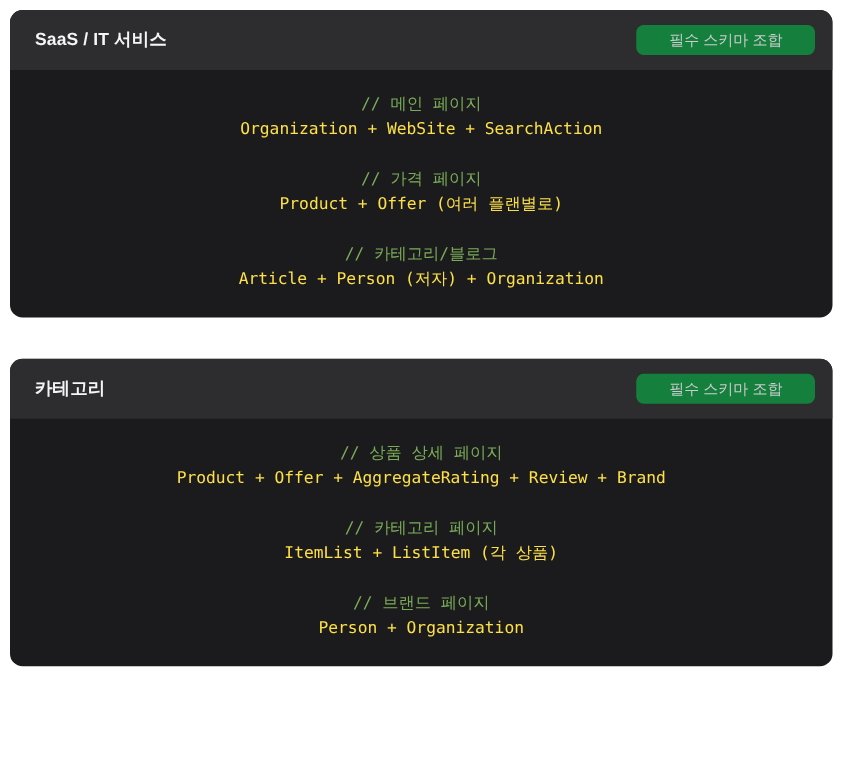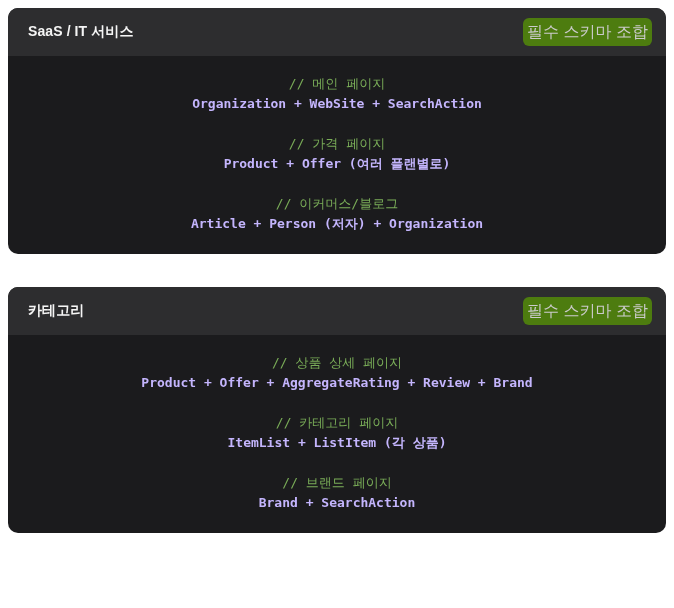--- a/index.html
+++ b/index.html
@@ -31,41 +31,41 @@
     justify-content: space-between;
     padding: 0 14px 0 20px;
   }
   .card-title {
     color: #f5f5f5;
     font-size: 14px;
     font-weight: bold;
     letter-spacing: 0.1px;
   }
   .badge {
-    background: #4d7c0f;
+    background: #15803d;
     color: #cbcbcb;
-    font-size: 16px;
+    font-size: 12px;
     line-height: 1;
-    padding: 6px 4px;
+    padding: 6px 26px;
     border-radius: 6px;
     white-space: nowrap;
   }
   .card-body {
     padding: 18px 20px 20px 20px;
   }
   .group { margin-bottom: 20px; text-align: center; }
   .group:last-child { margin-bottom: 0; }
   .line {
     font-family: "DejaVu Sans Mono", monospace;
     font-size: 13px;
     line-height: 20px;
     white-space: pre;
   }
   .line.comment { color: #7aad58; }
-  .line.code { color: #c4b5fd; font-weight: bold; }
+  .line.code { color: #fde047; }
 </style>
 </head>
 <body>
 
 <div class="page">
 
   <section class="card">
     <header class="card-header">
       <span class="card-title">SaaS / IT 서비스</span>
       <span class="badge">필수 스키마 조합</span>
@@ -73,21 +73,21 @@
     <div class="card-body">
       <div class="group">
         <div class="line comment">// 메인 페이지</div>
         <div class="line code">Organization + WebSite + SearchAction</div>
       </div>
       <div class="group">
         <div class="line comment">// 가격 페이지</div>
         <div class="line code">Product + Offer (여러 플랜별로)</div>
       </div>
       <div class="group">
-        <div class="line comment">// 이커머스/블로그</div>
+        <div class="line comment">// 카테고리/블로그</div>
         <div class="line code">Article + Person (저자) + Organization</div>
       </div>
     </div>
   </section>
 
   <section class="card">
     <header class="card-header">
       <span class="card-title">카테고리</span>
       <span class="badge">필수 스키마 조합</span>
     </header>
@@ -95,18 +95,18 @@
       <div class="group">
         <div class="line comment">// 상품 상세 페이지</div>
         <div class="line code">Product + Offer + AggregateRating + Review + Brand</div>
       </div>
       <div class="group">
         <div class="line comment">// 카테고리 페이지</div>
         <div class="line code">ItemList + ListItem (각 상품)</div>
       </div>
       <div class="group">
         <div class="line comment">// 브랜드 페이지</div>
-        <div class="line code">Brand + SearchAction</div>
+        <div class="line code">Person + Organization</div>
       </div>
     </div>
   </section>
 
 </div>
 
 </body></html>

